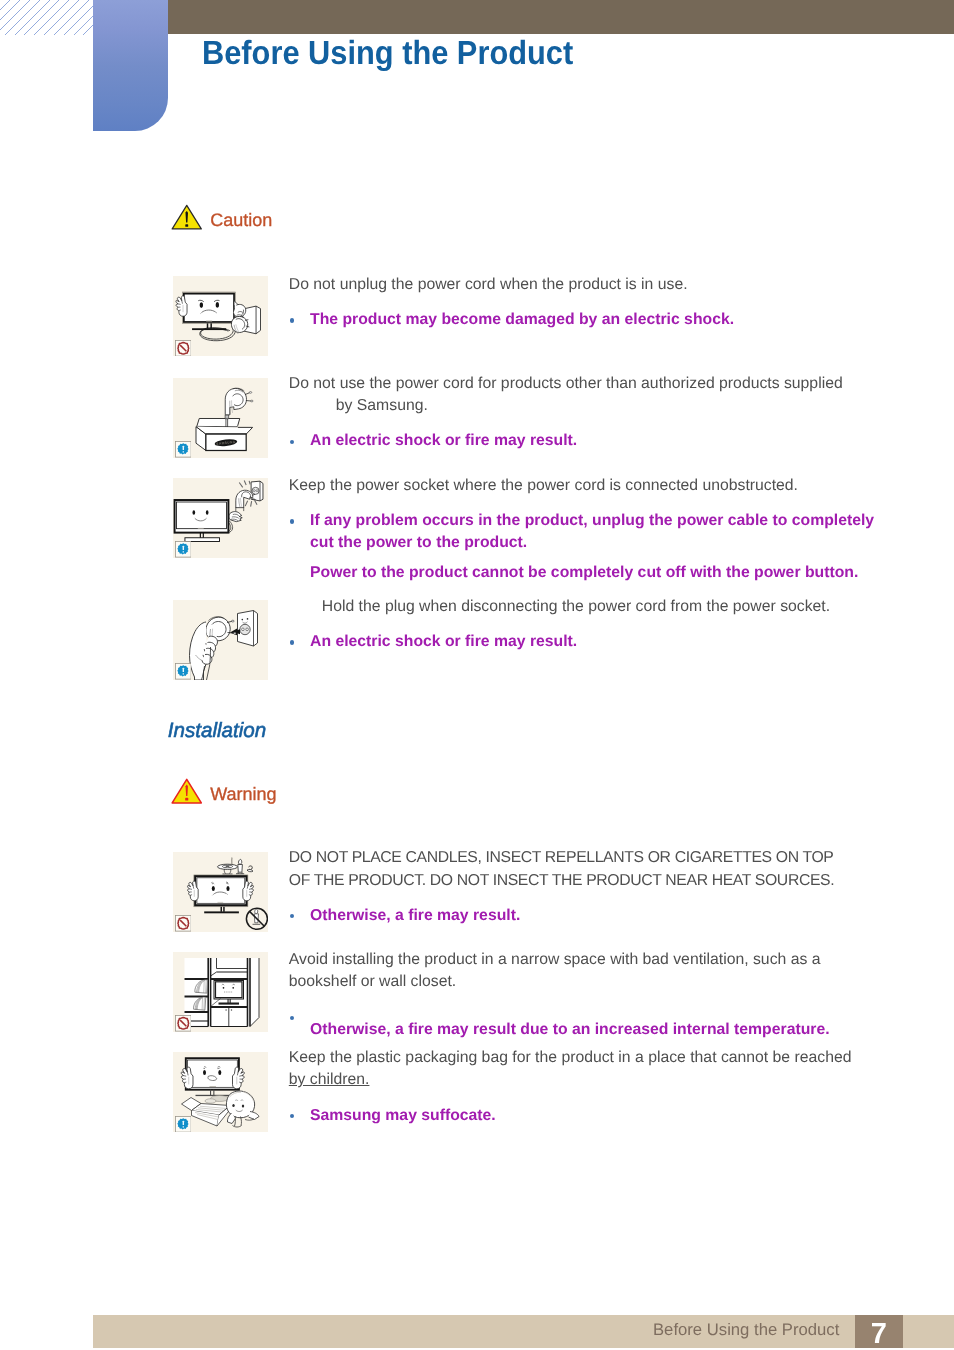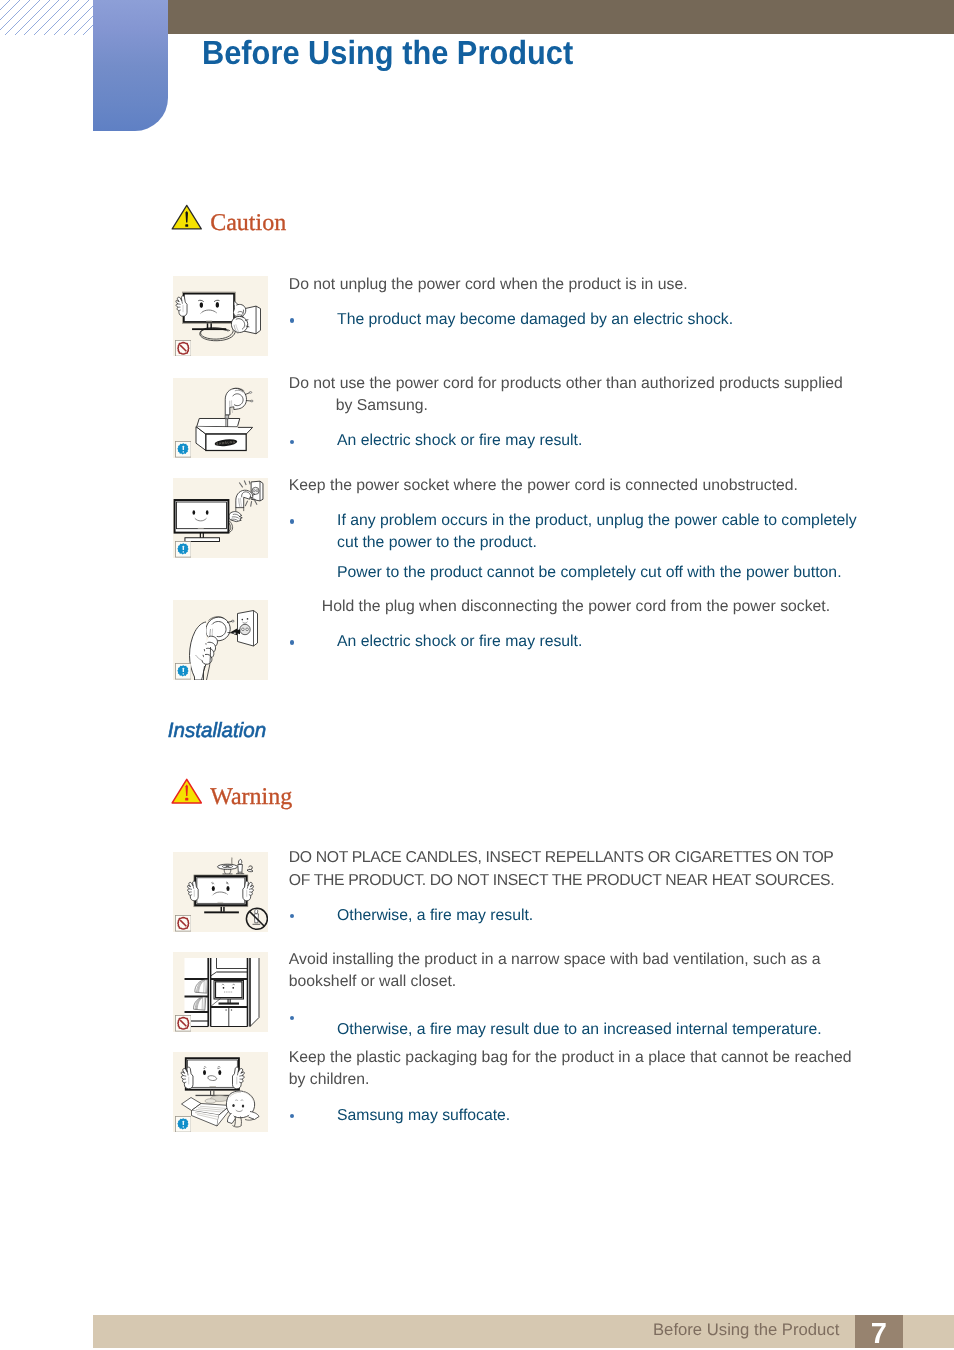--- a/index.html
+++ b/index.html
@@ -18,37 +18,37 @@
   .hdr-blue{position:absolute;left:93px;top:0;width:75px;height:131px;
     background:linear-gradient(180deg,#8d9fd7 0%,#8496d2 22%,#748dc9 50%,#6886c6 80%,#5f80c4 100%);
     border-bottom-right-radius:33px;}
   .hdr-title{position:absolute;left:202.0px;top:37.3px;font-size:33.4px;line-height:1;
     font-weight:bold;color:#12609f;white-space:nowrap;
     transform:scaleX(0.922) translateZ(0);transform-origin:left top;}
 
   
   .tri{position:absolute;left:170.5px;width:31.5px;height:26px;}
   .sec-label{position:absolute;left:210.2px;white-space:nowrap;font-weight:normal;
-    font-size:24px;line-height:1;color:#c1512a;
+    font-size:18.0px;line-height:1;color:#c1512a;
     -webkit-text-stroke:0.32px #c1512a;
-    transform:translateZ(0);transform-origin:left top;font-family:Liberation Serif, serif;}
+    transform:translateZ(0);transform-origin:left top;}
   .h2{position:absolute;left:167.8px;font-size:20.6px;line-height:1;font-weight:normal;color:#165f9f;
     white-space:nowrap;-webkit-text-stroke:0.6px #165f9f;
     transform:translateZ(0);transform-origin:left top;font-style:italic;}
 
   
   .fig{position:absolute;left:173.3px;width:95px;height:80px;background:#f8f3e8;}
   .fig > svg.ill{position:absolute;left:0;top:0;display:block;width:95px;height:80px;}
   .fig > svg.badge{position:absolute;width:16.6px;height:16.6px;display:block;}
 
   
   .ln{position:absolute;left:288.8px;font-size:15.78px;color:#4f4f4f;white-space:nowrap;
       transform:translateZ(0);}
-  .bln{position:absolute;left:337px;font-size:15.78px;color:#0c4a6e;white-space:nowrap;
-      transform:translateZ(0);}
+  .bln{position:absolute;left:310px;font-size:15.78px;color:#a21caf;white-space:nowrap;
+      transform:translateZ(0);font-weight:bold;}
   .caps{letter-spacing:-0.365px;}
   .dot{position:absolute;left:289.5px;width:4.6px;height:4.6px;border-radius:50%;background:#3c72b0;}
 
   
   .ftr-bar{position:absolute;left:93.2px;top:1314.7px;width:860.8px;height:33.7px;background:#d6c8b1;}
   .ftr-text{position:absolute;left:653.0px;top:1321.9px;font-size:16.68px;line-height:1;
     color:#7e6d5f;white-space:nowrap;transform:translateZ(0);}
   .ftr-num{position:absolute;left:854.7px;top:1314.7px;width:48.4px;height:33.7px;background:#97836f;
     color:#ffffff;font-size:29px;font-weight:bold;text-align:center;line-height:1;padding-top:5.0px;
     box-sizing:border-box;transform:translateZ(0);}
@@ -460,21 +460,21 @@
       <div class="bln" style="top: 633.25px;">An electric shock or fire may result.</div>
       <div class="ln caps" style="top: 849.35px;">DO NOT PLACE CANDLES, INSECT REPELLANTS OR CIGARETTES ON TOP</div>
       <div class="ln caps" style="top: 871.55px;">OF THE PRODUCT. DO NOT INSECT THE PRODUCT NEAR HEAT SOURCES.</div>
       <div class="dot" style="top: 913.8px;"></div>
       <div class="bln" style="top: 906.75px;">Otherwise, a fire may result.</div>
       <div class="ln" style="top: 951.25px;">Avoid installing the product in a narrow space with bad ventilation, such as a</div>
       <div class="ln" style="top: 973.45px;">bookshelf or wall closet.</div>
       <div class="dot" style="top: 1015.7px;"></div>
       <div class="bln" style="top: 1008.65px; margin-top: 12px;">Otherwise, a fire may result due to an increased internal temperature.</div>
       <div class="ln" style="top: 1049.15px;">Keep the plastic packaging bag for the product in a place that cannot be reached</div>
-      <div class="ln" style="top: 1071.35px;">by children.</div>
+      <div class="ln" style="top: 1071.35px; text-decoration: underline;">by children.</div>
       <div class="dot" style="top: 1113.6px;"></div>
       <div class="bln" style="top: 1106.55px;">Samsung may suffocate.</div>
     </div>
 
   <div class="ftr-bar"></div>
   <div class="ftr-text">Before Using the Product</div>
   <div class="ftr-num">7</div>
 </div>
 
 </body></html>

